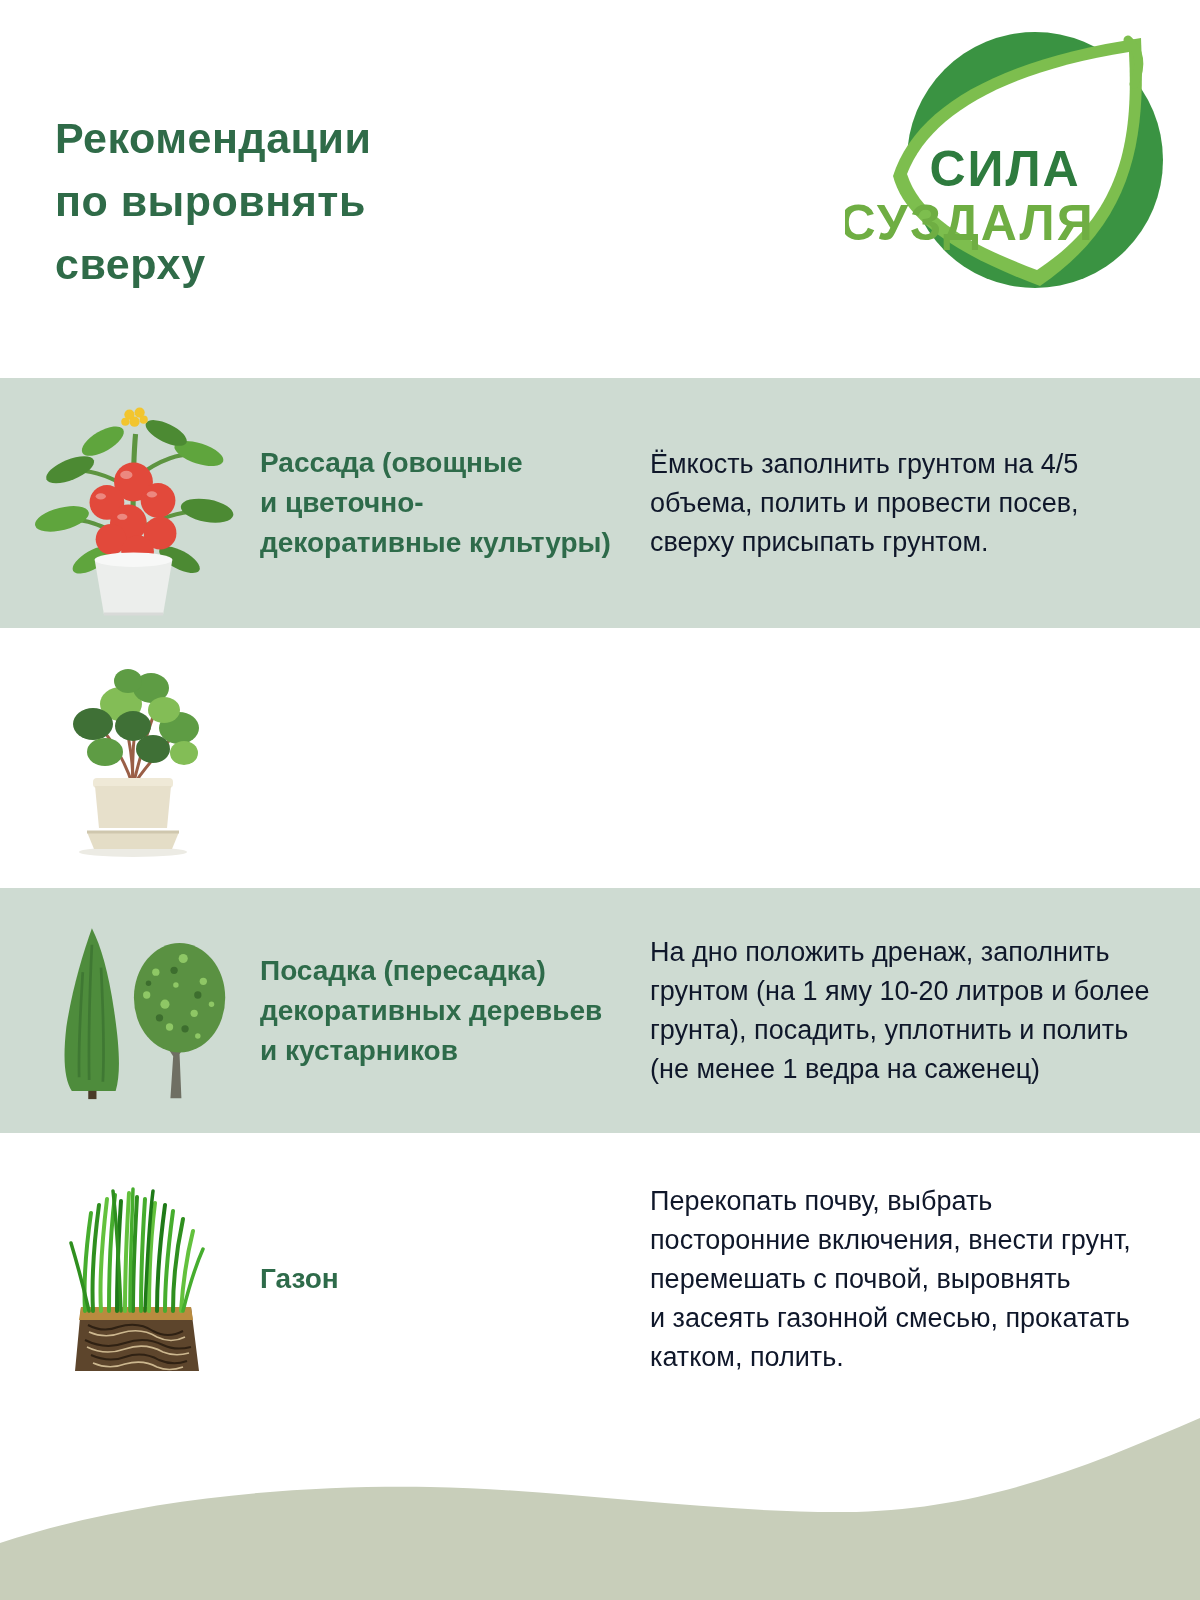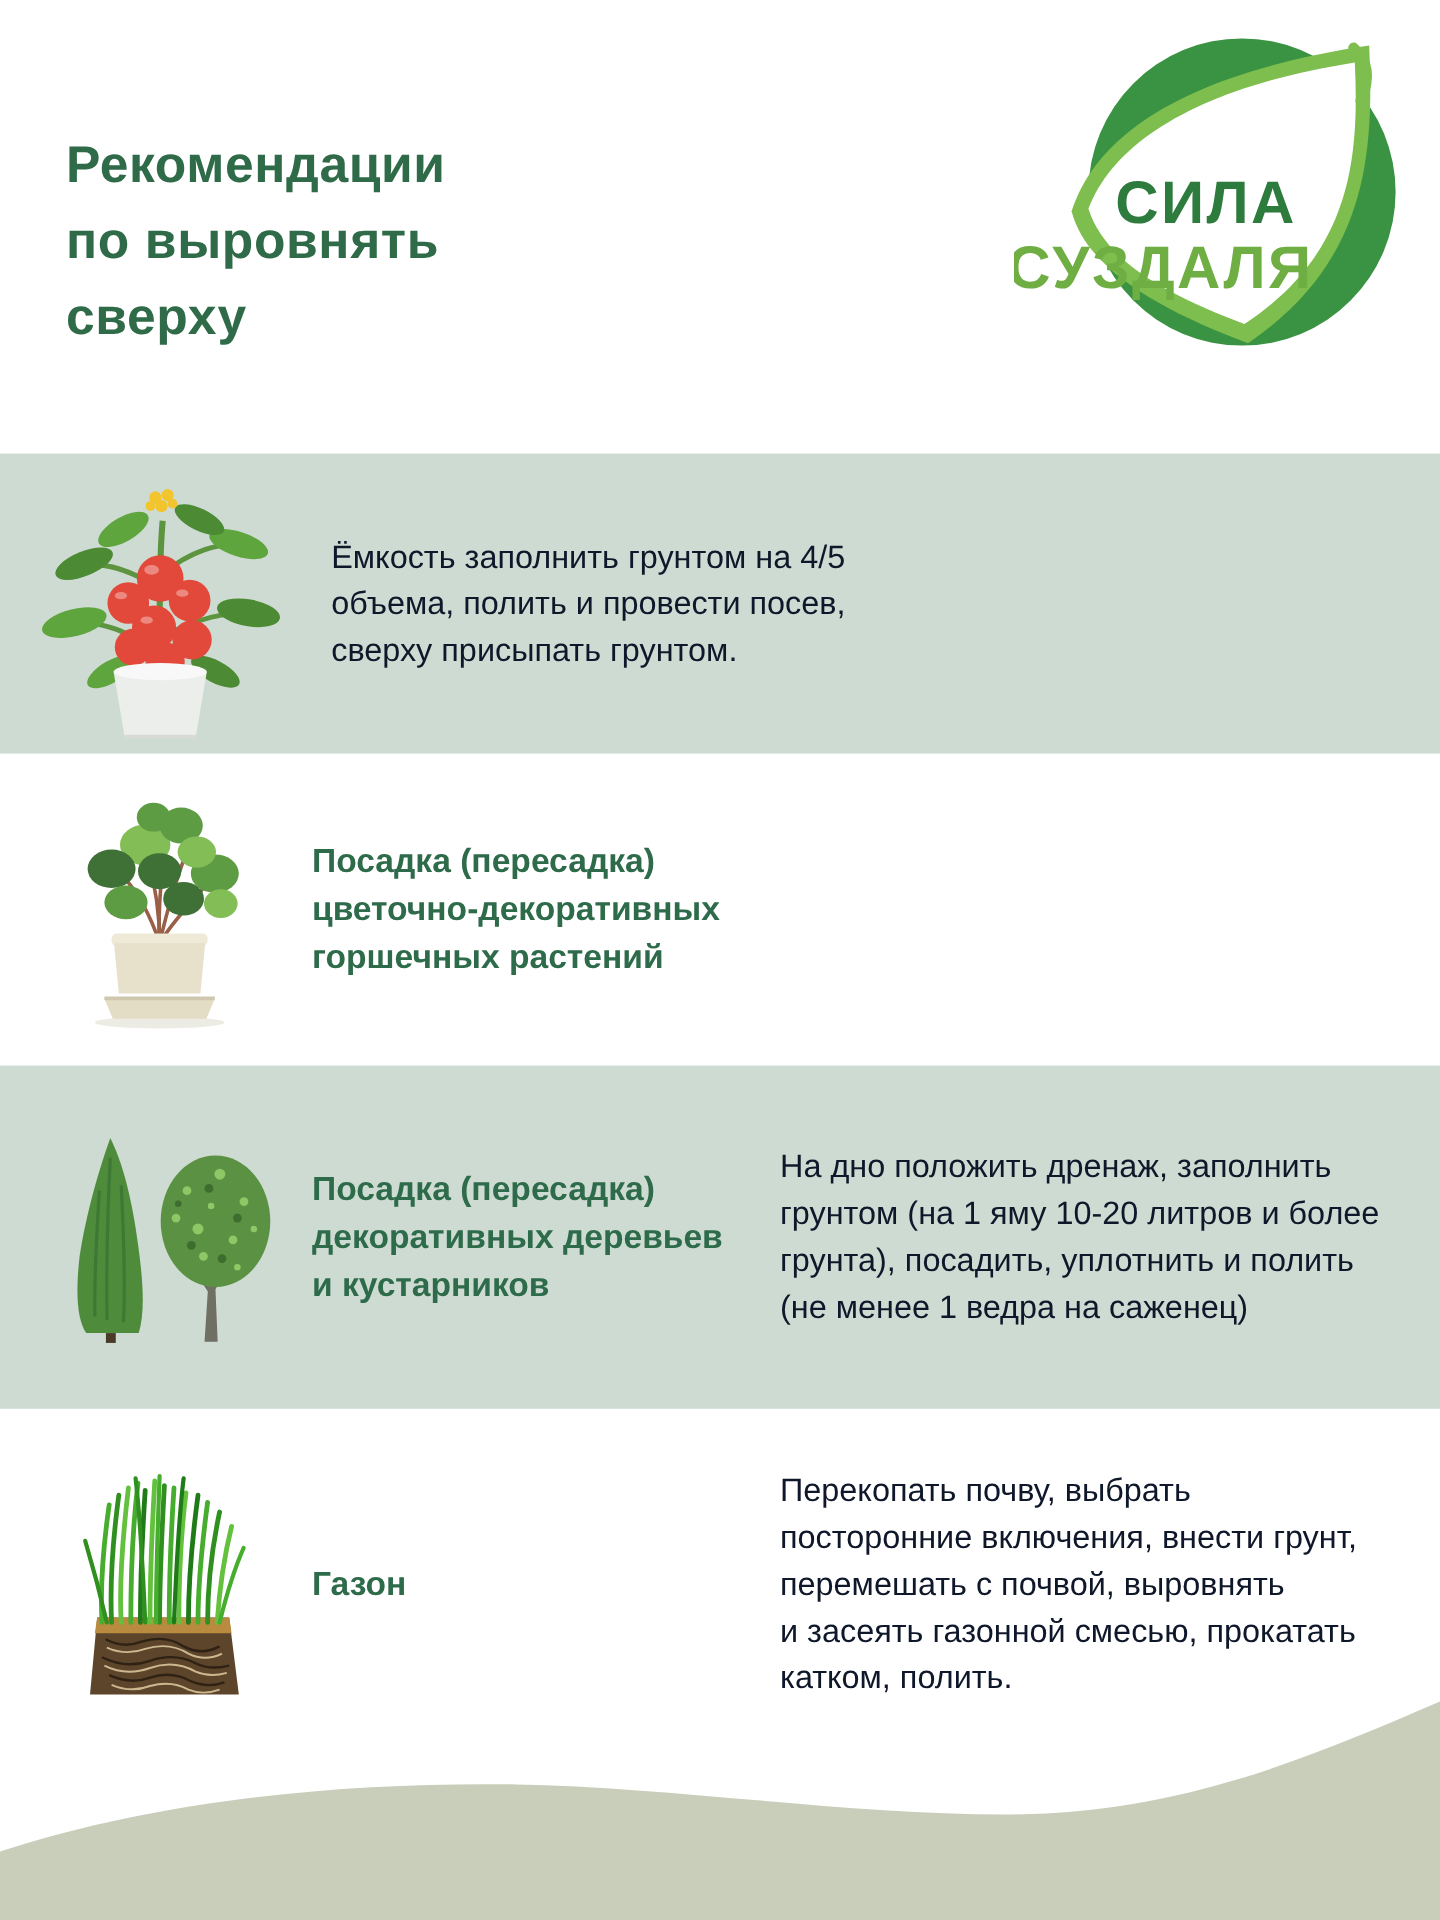--- a/index.html
+++ b/index.html
@@ -10,21 +10,21 @@
   .page-title{
     position:absolute;left:55px;top:78px;
     font-size:43px;font-weight:700;color:#2f6b48;
     line-height:63px;letter-spacing:.5px;width:640px;
   }
   .page-title span{display:block;}
   .logo{position:absolute;left:845px;top:8px;width:320px;height:292px;}
   .rows{position:absolute;top:378px;left:0;width:1200px;}
   .row{display:flex;align-items:center;}
   .row.band{background:#cedbd2;}
-  .r1{height:250px}.r2{height:260px}.r3{height:286px}.r4{height:292px}
+  .r1{height:250px}.r2{height:260px}.r3{height:245px}.r4{height:292px}
   .cell-image{width:210px;margin-left:28px;flex:0 0 auto;display:flex;justify-content:center;align-items:center;}
   .cell-title{width:352px;margin-left:22px;font-weight:700;font-size:28px;line-height:40px;color:#2e6b4a;}
   .cell-desc{width:500px;margin-left:38px;font-size:27px;line-height:39px;color:#0f172a;}
   .wave{position:absolute;left:0;bottom:0;width:1200px;height:225px;}
 </style>
 </head>
 <body>
 
 <h1 class="page-title">
   <span>Рекомендации</span>
@@ -81,20 +81,21 @@
           <ellipse cx="93" cy="85" rx="6" ry="4"></ellipse>
             <ellipse cx="68" cy="106" rx="5" ry="3"></ellipse>
           <ellipse cx="118" cy="104" rx="5" ry="3"></ellipse>
             <ellipse cx="89" cy="126" rx="5" ry="3"></ellipse>
         </g>
         <path d="M62,168 L138,168 L129,221 L71,221 Z" fill="#eceeec"></path>
         <ellipse cx="100" cy="168" rx="38" ry="7" fill="#f7f8f7"></ellipse>
         <path d="M71,221 L129,221" stroke="#d8dad8" stroke-width="3"></path>
       </svg>
     </div>
+    <div class="cell-title">Рассада (овощные и&nbsp;цветочно-декоративные культуры)</div>
     <div class="cell-desc">Ёмкость заполнить грунтом на&nbsp;4/5 объема, полить и&nbsp;провести посев, сверху присыпать грунтом.</div>
   </div>
 
   <div class="row r2">
     <div class="cell-image">
       <svg viewBox="0 0 200 205" width="200" height="205">
         <g stroke="#9a5f47" stroke-width="3" fill="none">
           <path d="M100,130 C100,100 96,80 90,60"></path>
           <path d="M100,130 C108,95 115,75 122,55"></path>
           <path d="M100,130 C92,105 80,85 66,70"></path>
@@ -111,21 +112,20 @@
         <ellipse cx="120" cy="93" rx="17" ry="14" fill="#3f7036"></ellipse>
         <ellipse cx="151" cy="97" rx="14" ry="12" fill="#83bd56"></ellipse>
         <ellipse cx="95" cy="25" rx="14" ry="12" fill="#5e9c44"></ellipse>
         <ellipse cx="100" cy="196" rx="54" ry="5" fill="#ecebe4"></ellipse>
         <rect x="60" y="122" width="80" height="10" rx="4" fill="#efe9d7"></rect>
         <path d="M62,130 L138,130 L134,172 L66,172 Z" fill="#e7e0cb"></path>
         <path d="M54,176 L146,176 L139,193 L61,193 Z" fill="#e4ddc6"></path>
         <path d="M54,176 L146,176" stroke="#cfc7ae" stroke-width="3"></path>
       </svg>
     </div>
-    <div class="cell-title">Посадка (пересадка) цветочно-декоративных горшечных растений</div>
   </div>
 
   <div class="row band r3">
     <div class="cell-image">
       <svg viewBox="0 0 230 205" width="225" height="200">
         <path d="M70,12 C60,40 48,80 42,120 C38,155 40,178 48,190 L96,190 C102,170 100,140 94,100 C88,60 80,32 70,12 Z" fill="#4e8c3c"></path>
         <g stroke="#3a7030" stroke-width="3" fill="none" opacity="0.7">
           <path d="M60,60 C58,95 55,135 56,175"></path>
           <path d="M80,55 C82,95 84,140 82,180"></path>
           <path d="M70,30 C68,70 66,120 67,178"></path>

